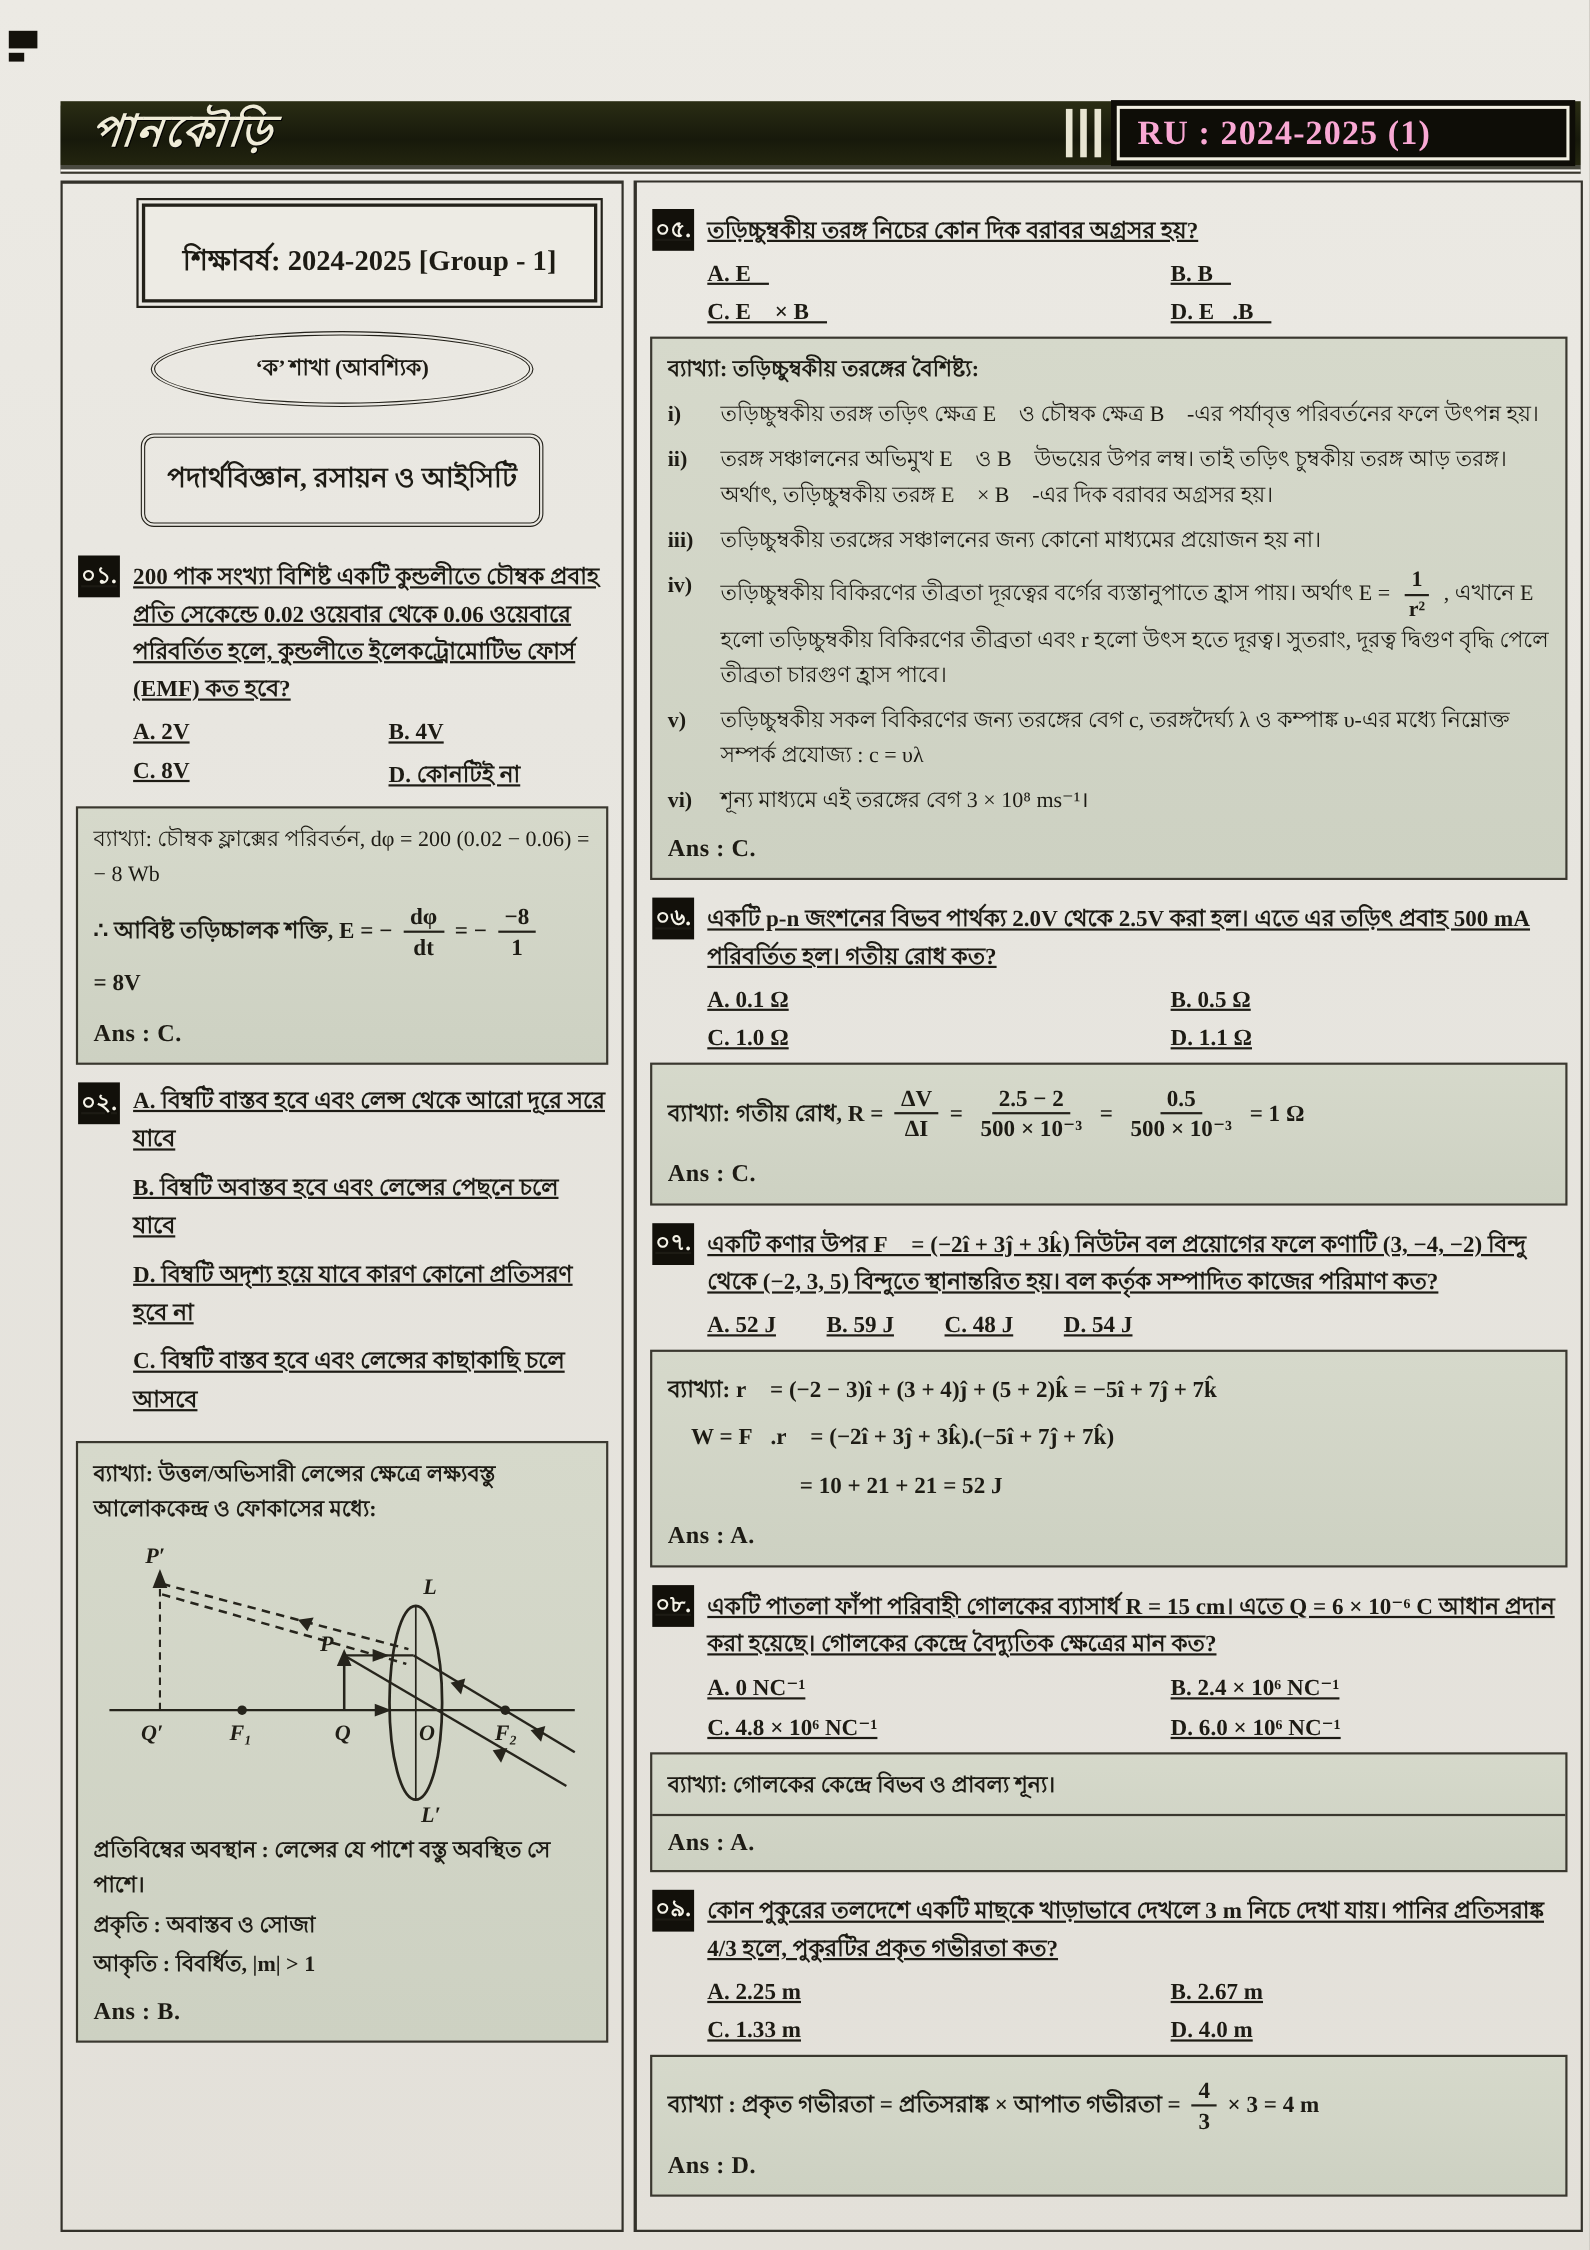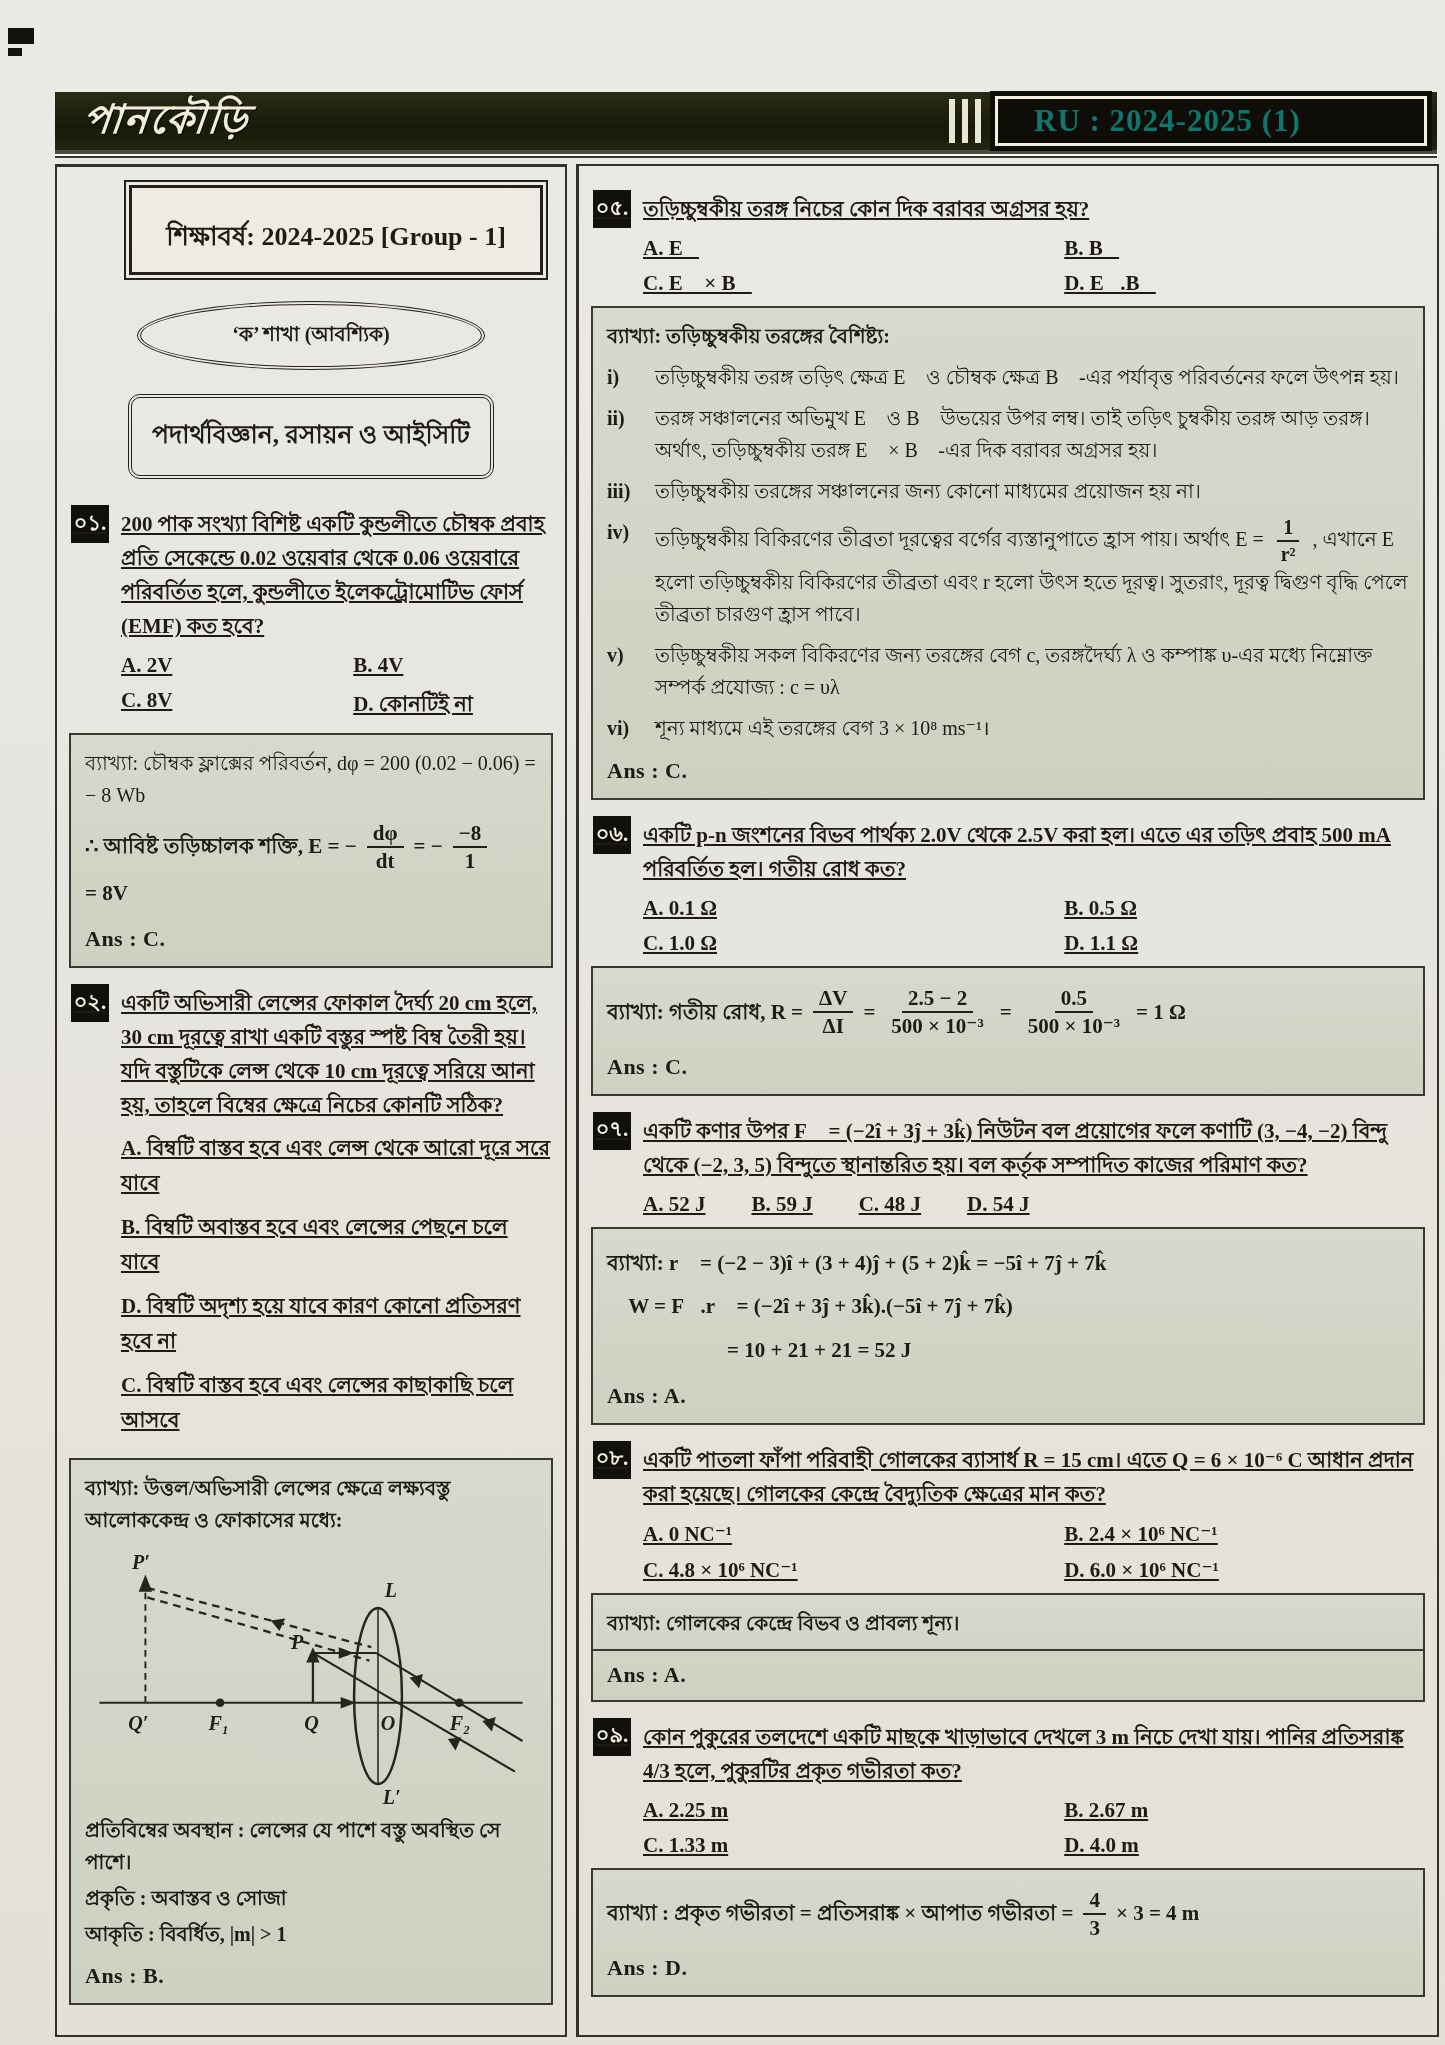--- a/index.html
+++ b/index.html
@@ -11,21 +11,21 @@
 
   
   .band{position:relative;margin:92px 8px 0 55px;height:58px;background:linear-gradient(180deg,#2a2d14,#17190b 60%,#23250f);
     display:flex;align-items:center;justify-content:space-between;border-bottom:4px solid #4a4a40;box-shadow:0 2px 0 #fdfcf7,0 4px 0 #3a382f;}
   .brand{color:#efecd8;font-size:40px;font-weight:700;font-style:italic;padding-left:28px;letter-spacing:2px;
     text-shadow:1px 1px 0 #000;transform:skewX(-6deg);}
   .band-right{display:flex;align-items:center;height:100%;}
   .tick-marks{display:flex;gap:7px;margin-right:14px;}
   .tick-marks i{display:block;width:6px;height:44px;background:#e8e5d2;}
   .ru-box{height:40px;display:flex;align-items:center;background:#0e0d07;border:3px solid #f1efe2;outline:5px solid #0e0d07;
-    margin-right:10px;padding:2px 30px 2px 36px;color:#0f766e;font-size:31px;font-weight:700;letter-spacing:1px;min-width:360px;}
+    margin-right:10px;padding:2px 30px 2px 16px;color:#f9a8d4;font-size:31px;font-weight:700;letter-spacing:1px;min-width:360px;}
 
   
   .columns{display:flex;align-items:stretch;margin:10px 6px 0 55px;gap:9px;}
   .col{box-sizing:border-box;border:2.5px solid #33312a;background:transparent;padding:10px 12px 14px 12px;}
   .col.left{width:512px;flex:0 0 auto;border-top-width:3px;}
   .col.right{flex:1 1 auto;border-left-width:3px;}
 
   
   .title-box{border:3px solid #23211a;outline:2px solid #23211a;outline-offset:3px;margin:8px 10px 26px 60px;
     padding:12px 10px;text-align:center;background:#edebe4;}
@@ -127,21 +127,20 @@
               <span class="fd">1</span>
             </span>
           <span>= 8V</span>
         </p>
         <p class="ans">Ans : C.</p>
       </div>
 
       <div class="question">
         <span class="qno">০২.</span>
         <div class="qbody">
-          <p class="qtext">একটি অভিসারী লেন্সের ফোকাল দৈর্ঘ্য 20 cm হলে, 30 cm দূরত্বে রাখা একটি বস্তুর স্পষ্ট বিম্ব তৈরী হয়। যদি বস্তুটিকে লেন্স থেকে 10 cm দূরত্বে সরিয়ে আনা হয়, তাহলে বিম্বের ক্ষেত্রে নিচের কোনটি সঠিক?</p>
           <div class="opts list">
             <span class="opt wrapok">A. বিম্বটি বাস্তব হবে এবং লেন্স থেকে আরো দূরে সরে যাবে</span>
             <span class="opt wrapok">B. বিম্বটি অবাস্তব হবে এবং লেন্সের পেছনে চলে যাবে</span>
             <span class="opt wrapok">D. বিম্বটি অদৃশ্য হয়ে যাবে কারণ কোনো প্রতিসরণ হবে না</span>
             <span class="opt wrapok">C. বিম্বটি বাস্তব হবে এবং লেন্সের কাছাকাছি চলে আসবে</span>
           </div>
         </div>
       </div>
       <div class="exp">
         <p class="exp-caption">ব্যাখ্যা: উত্তল/অভিসারী লেন্সের ক্ষেত্রে লক্ষ্যবস্তু আলোককেন্দ্র ও ফোকাসের মধ্যে:</p>

